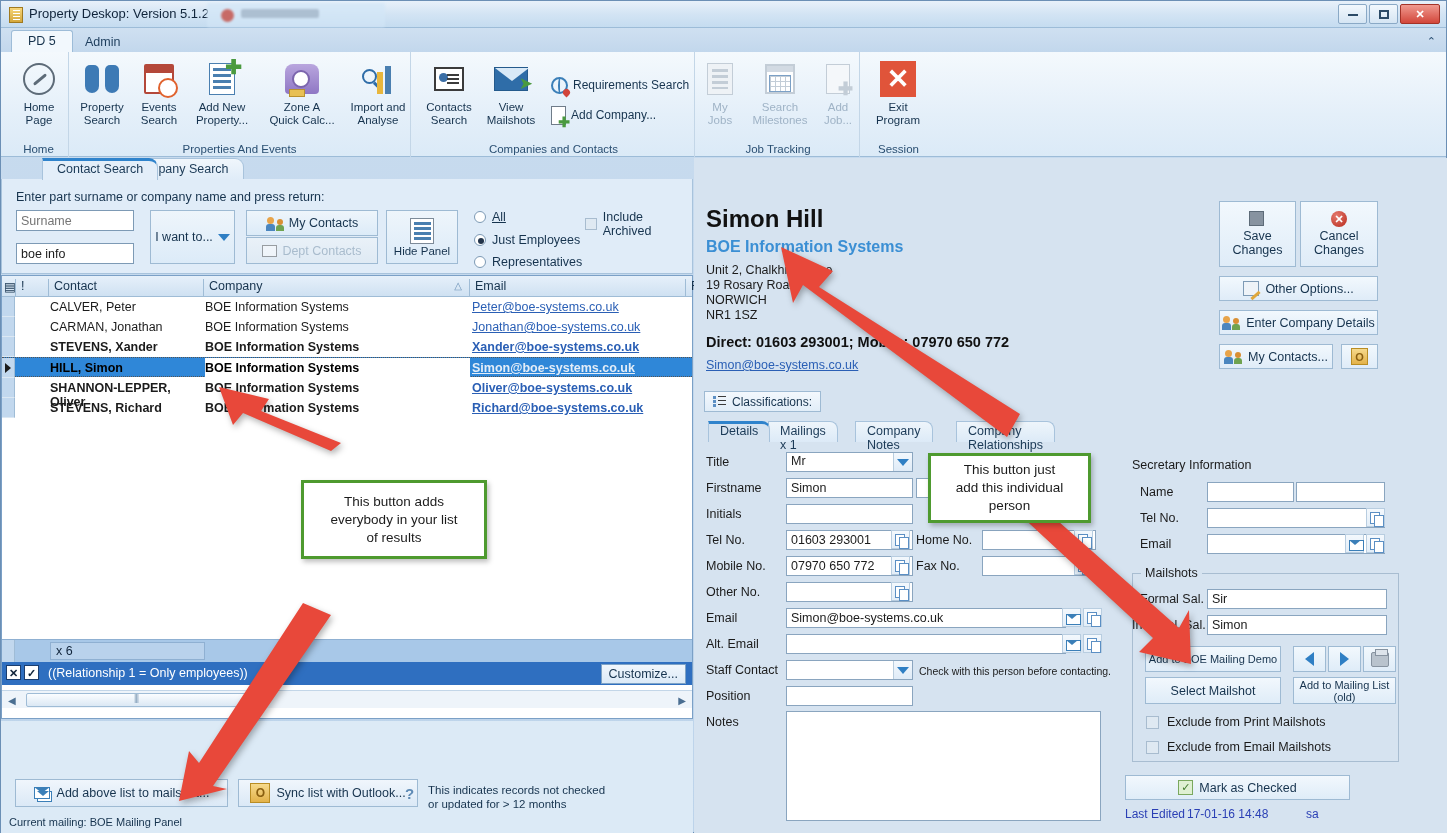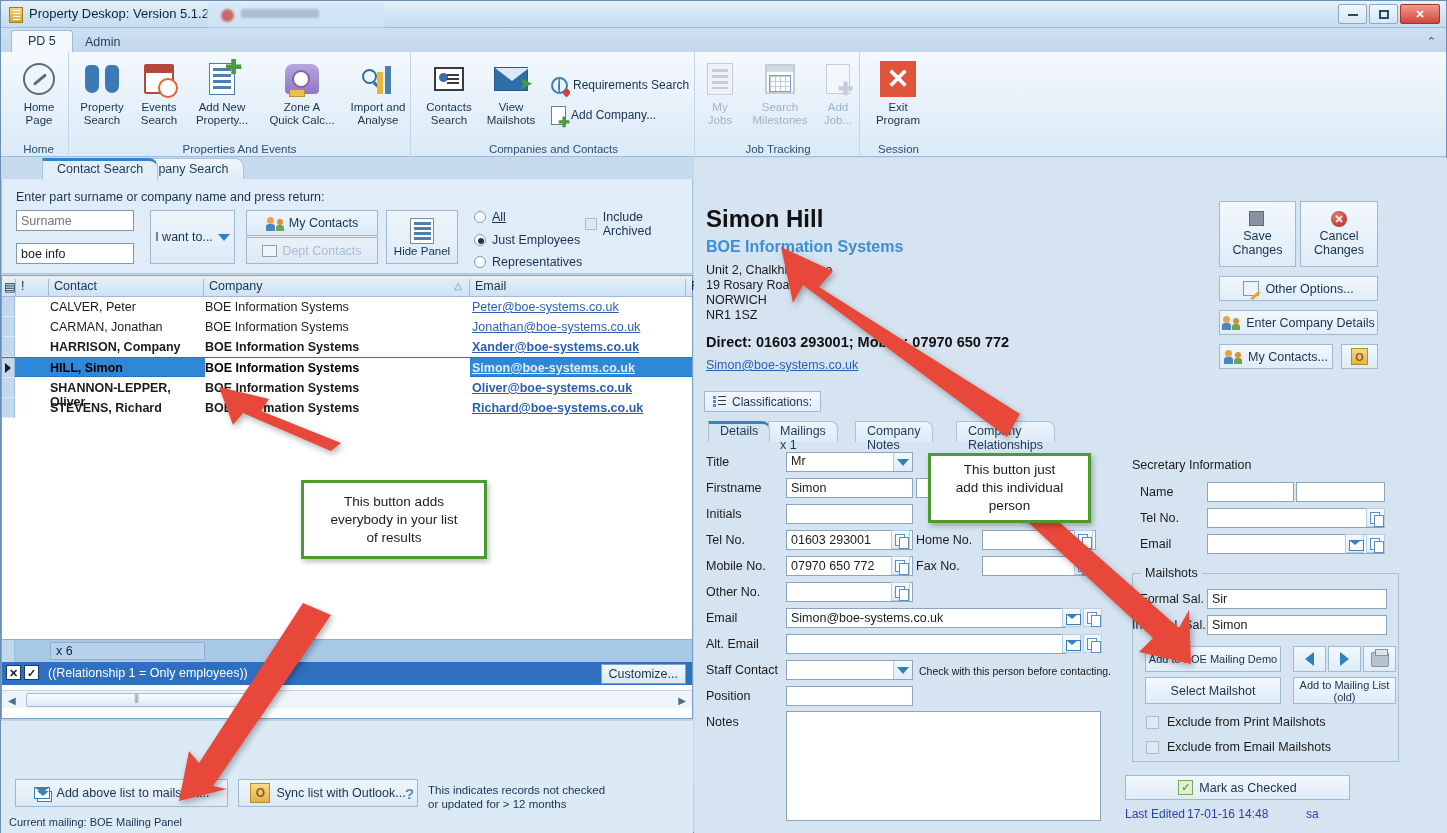--- a/index.html
+++ b/index.html
@@ -594,21 +594,21 @@
       <div class="c-email cellpad email-link" style="top:3px;">Peter@boe-systems.co.uk</div>
     </div>
     <div class="grow" style="top:41px;">
       <div class="indic"></div>
       <div class="c-contact cellpad" style="top:3px;">CARMAN, Jonathan</div>
       <div class="c-company cellpad" style="top:3px;">BOE Information Systems</div>
       <div class="c-email cellpad email-link" style="top:3px;">Jonathan@boe-systems.co.uk</div>
     </div>
     <div class="grow" style="top:61px;">
       <div class="indic"></div>
-      <div class="c-contact cellpad bold" style="top:3px;">HARRISON, Company</div>
+      <div class="c-contact cellpad bold" style="top:3px;">STEVENS, Xander</div>
       <div class="c-company cellpad bold" style="top:3px;">BOE Information Systems</div>
       <div class="c-email cellpad email-link bold" style="top:3px;">Xander@boe-systems.co.uk</div>
     </div>
     <div class="grow sel" style="top:81px;border-top:1px dotted #555;border-bottom:1px dotted #555;">
       <div class="indic" style="background:#c2d8ee;">
           <div class="selarrow"></div>
         </div>
       <div class="c-contact cellpad bold" style="top:3px;">HILL, Simon</div>
       <div class="c-company cellpad bold" style="top:0px;height:19px;padding-top:3px;">BOE Information Systems</div>
       <div class="c-email cellpad email-link bold" style="top:3px;">Simon@boe-systems.co.uk</div>

